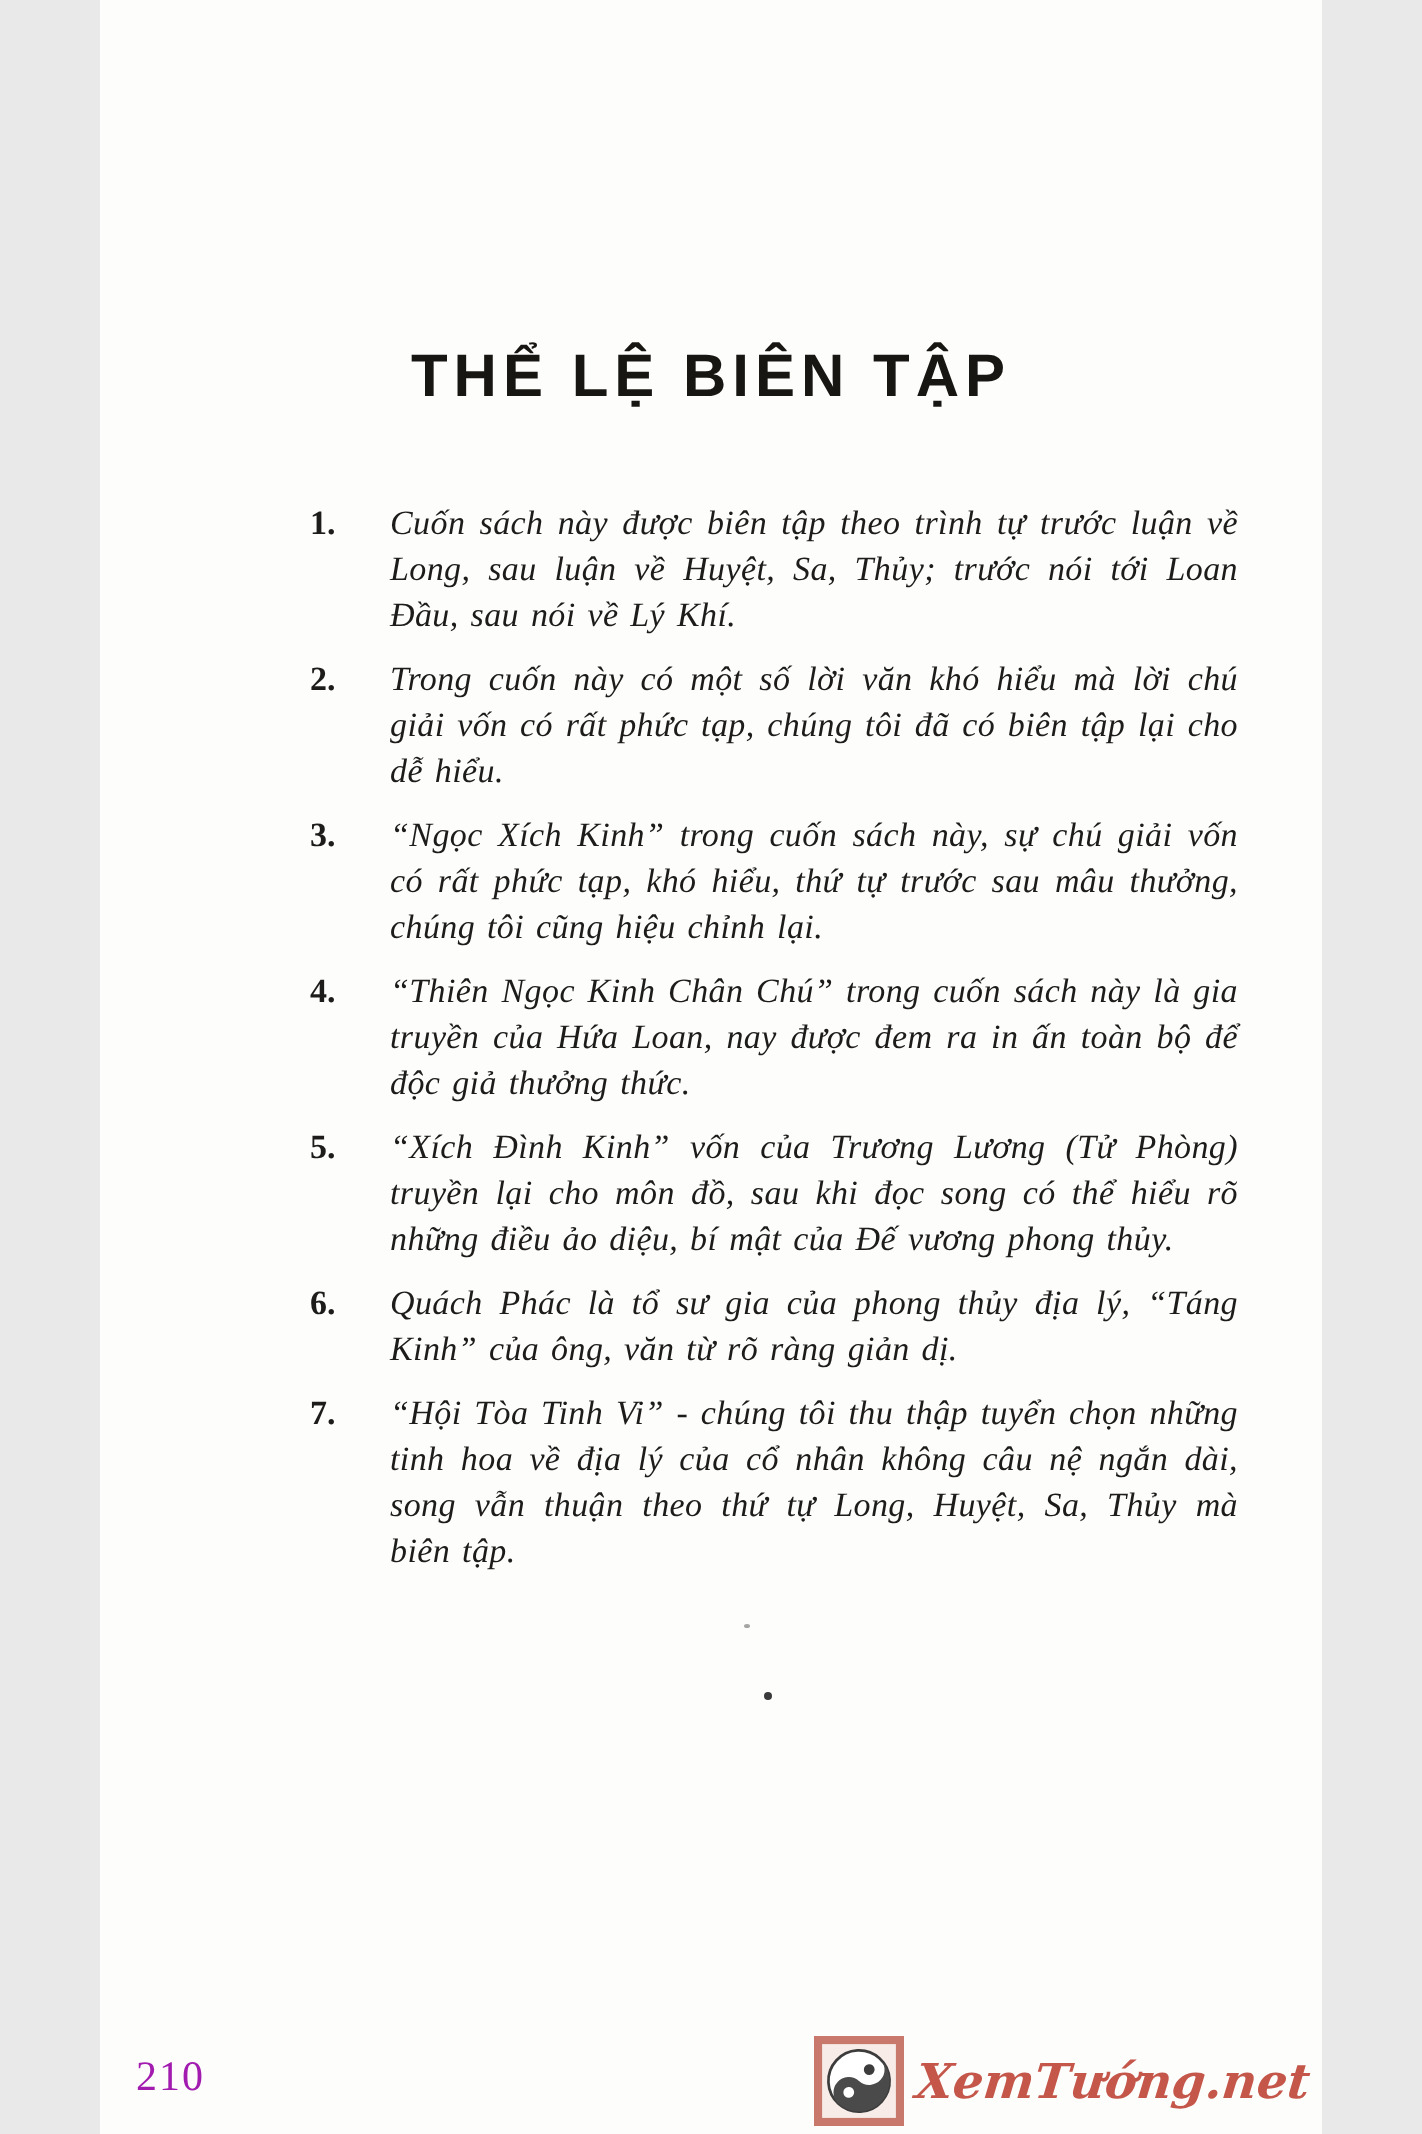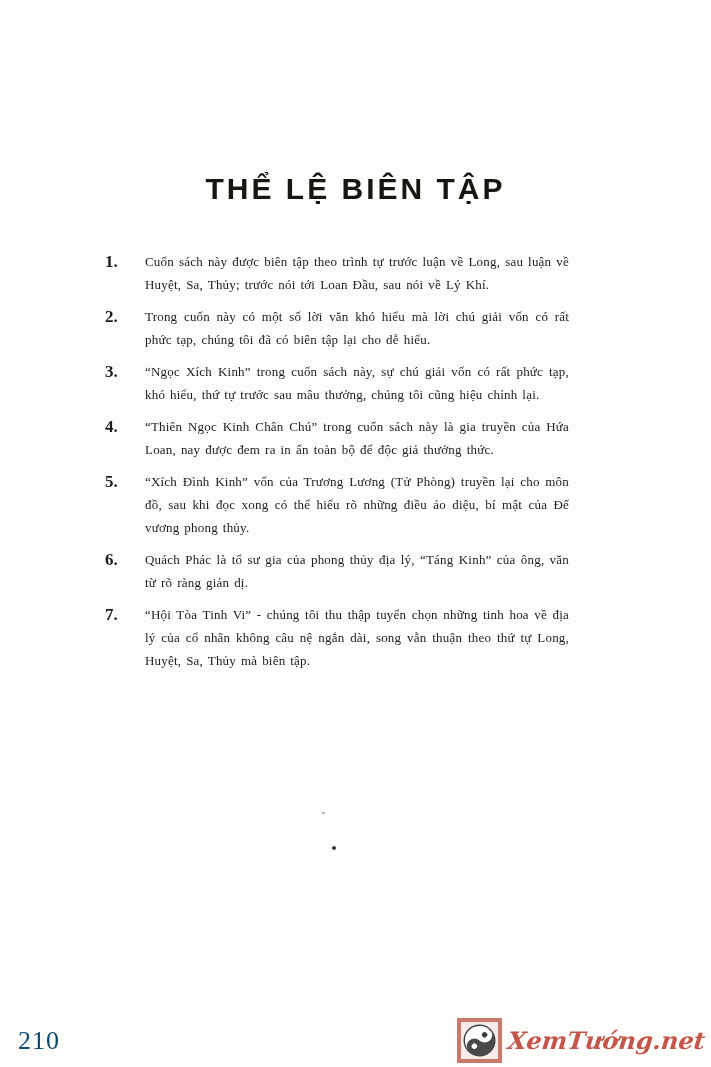--- a/index.html
+++ b/index.html
@@ -2,21 +2,21 @@
 <html><head>
 <meta charset="utf-8">
 <style>
   html, body {
     margin: 0;
     padding: 0;
     background: #e9e9e9;
   }
   .page {
     position: relative;
-    width: 711px;
+    width: 611px;
     height: 1067px;
     margin: 0 auto;
     background: #fdfdfc;
     overflow: hidden;
     font-family: "Liberation Serif", "DejaVu Serif", serif;
     color: #1d1c1a;
   }
   .title {
     margin: 0;
     padding-top: 172px;
@@ -37,33 +37,34 @@
   }
   .rule-num {
     flex: 0 0 40px;
     font-weight: bold;
     font-size: 17px;
     line-height: 23px;
     color: #1d1c1a;
   }
   .rule-text {
     flex: 1;
-    font-size: 13px;
+    font-size: 17px;
     line-height: 23px;
     text-align: justify;
     letter-spacing: 0.2px;
     word-spacing: 1.5px;
+    font-style: italic;
   }
   .page-number {
     position: absolute;
     left: 18px;
     top: 1026px;
-    font-size: 26px;
+    font-size: 21px;
     letter-spacing: 1px;
-    color: #0c4a6e;
+    color: #a21caf;
   }
   .watermark {
     position: absolute;
     right: 6px;
     bottom: 4px;
     display: flex;
     align-items: center;
     gap: 6px;
     text-decoration: none;
     cursor: pointer;
@@ -114,21 +115,21 @@
       <span class="rule-text">“Ngọc Xích Kinh” trong cuốn sách này, sự chú giải vốn có rất phức tạp, khó hiểu, thứ tự trước sau mâu thưởng, chúng tôi cũng hiệu chỉnh lại.</span>
     </div>
 
     <div class="rule-item">
       <span class="rule-num">4.</span>
       <span class="rule-text">“Thiên Ngọc Kinh Chân Chú” trong cuốn sách này là gia truyền của Hứa Loan, nay được đem ra in ấn toàn bộ để độc giả thưởng thức.</span>
     </div>
 
     <div class="rule-item">
       <span class="rule-num">5.</span>
-      <span class="rule-text">“Xích Đình Kinh” vốn của Trương Lương (Tử Phòng) truyền lại cho môn đồ, sau khi đọc xong có thể hiểu rõ những điều ảo diệu, bí mật của Đế vương phong thủy.</span>
+      <span class="rule-text">“Xích Đình Kinh” vốn của Trương Lương (Tử Phòng) truyền lại cho môn đồ, sau khi đọc song có thể hiểu rõ những điều ảo diệu, bí mật của Đế vương phong thủy.</span>
     </div>
 
     <div class="rule-item">
       <span class="rule-num">6.</span>
       <span class="rule-text">Quách Phác là tổ sư gia của phong thủy địa lý, “Táng Kinh” của ông, văn từ rõ ràng giản dị.</span>
     </div>
 
     <div class="rule-item">
       <span class="rule-num">7.</span>
       <span class="rule-text">“Hội Tòa Tinh Vi” - chúng tôi thu thập tuyển chọn những tinh hoa về địa lý của cổ nhân không câu nệ ngắn dài, song vẫn thuận theo thứ tự Long, Huyệt, Sa, Thủy mà biên tập.</span>

